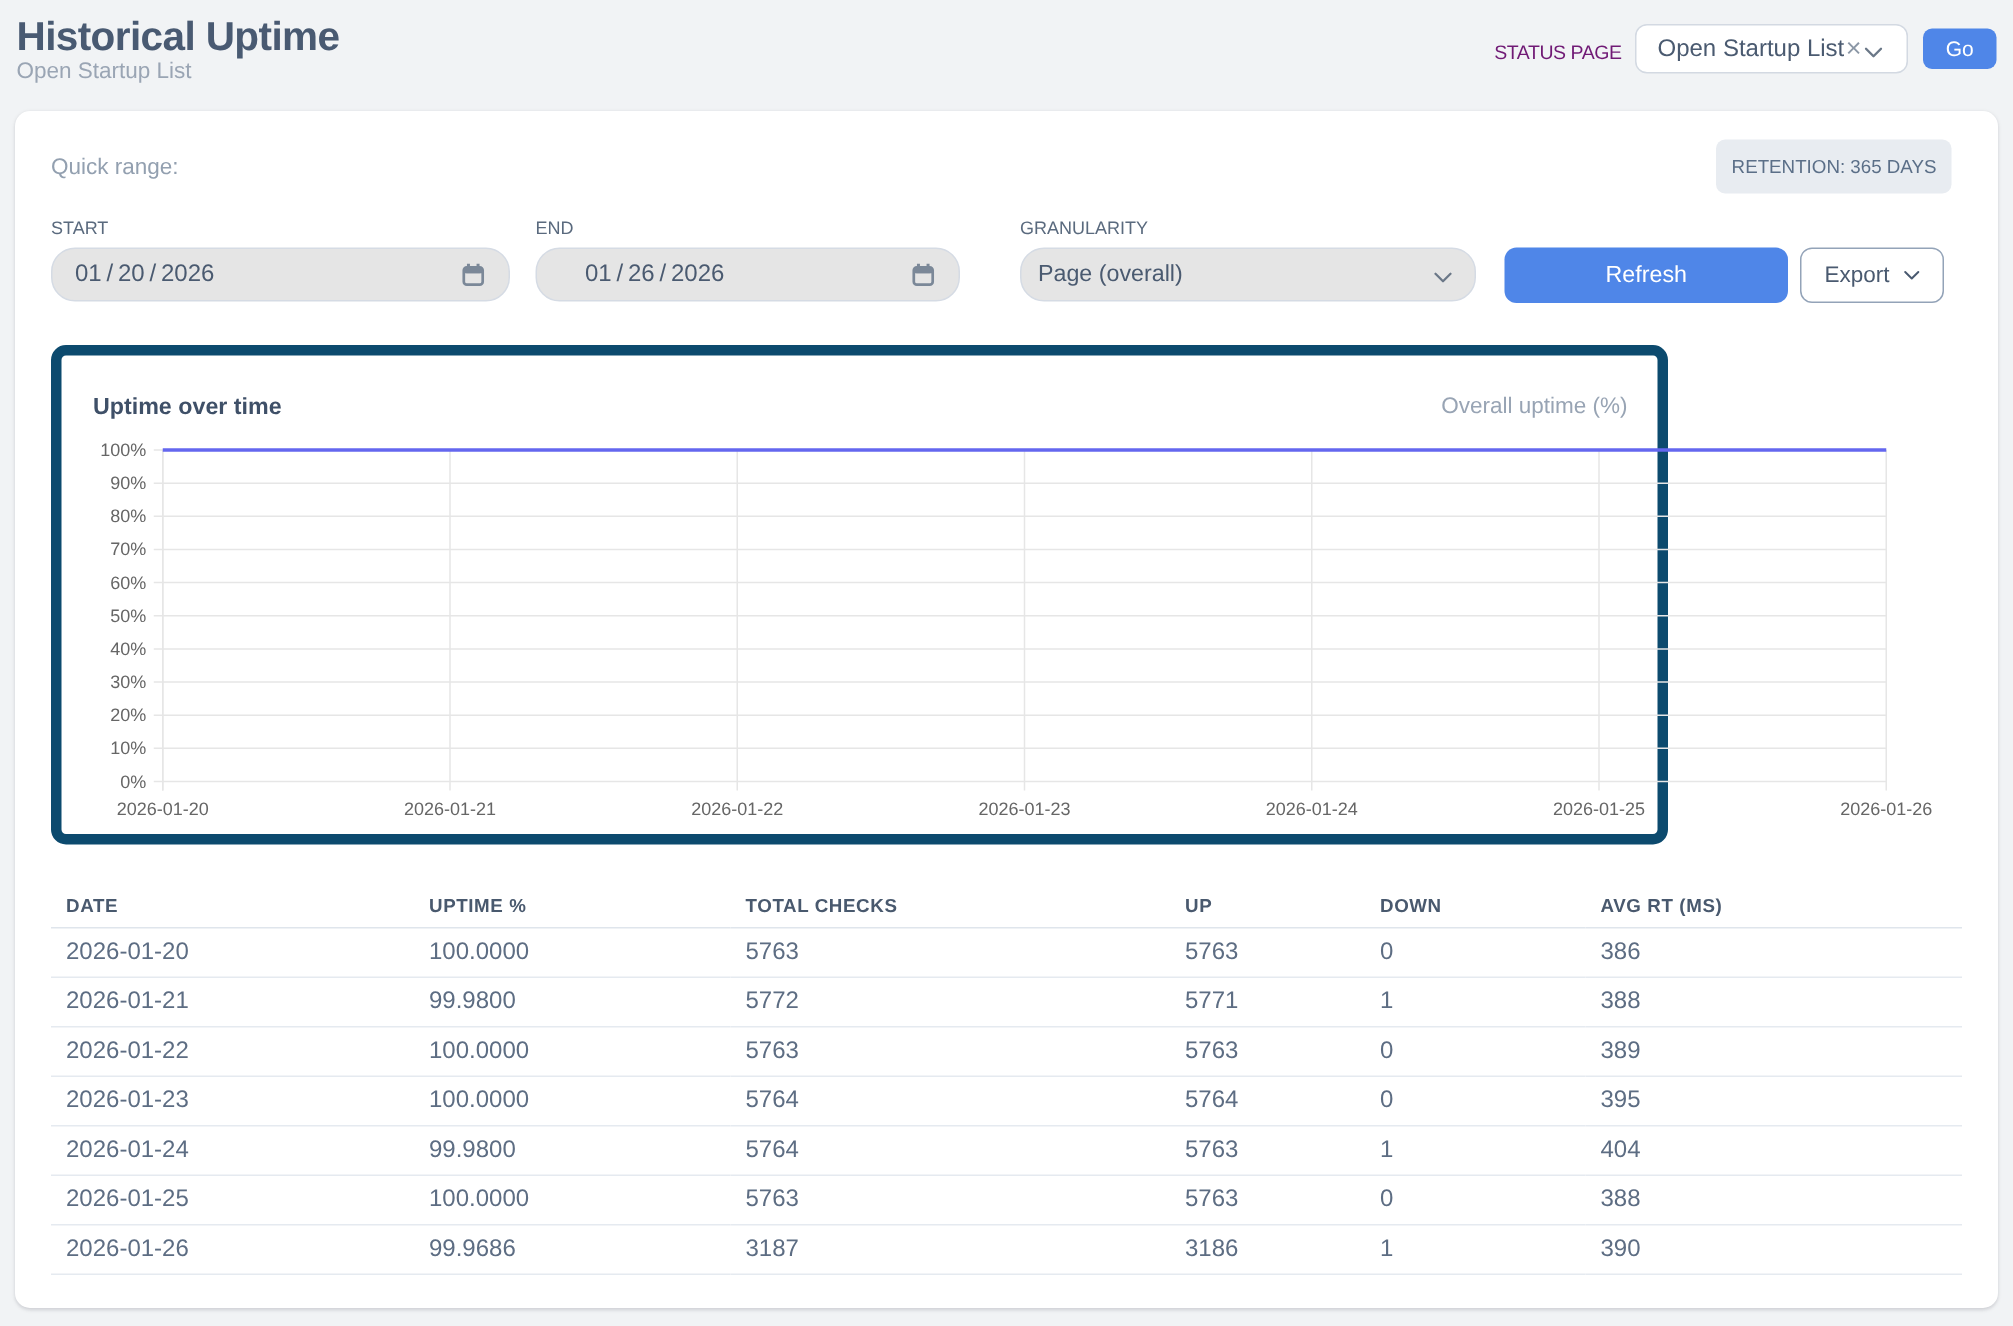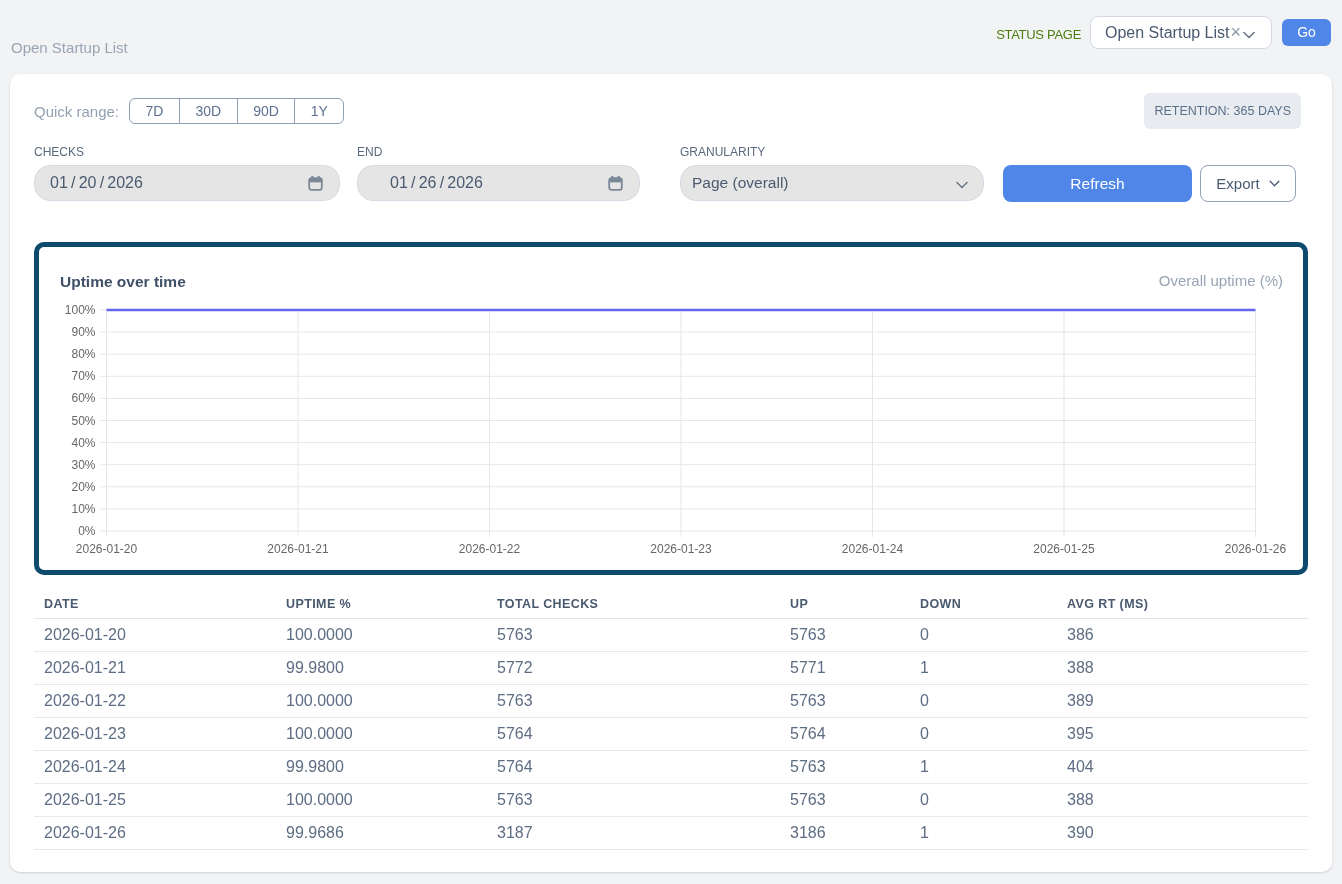--- a/index.html
+++ b/index.html
@@ -4,21 +4,21 @@
 <style>
   * { box-sizing: border-box; margin: 0; padding: 0; }
   html,body { width:1342px; height:884px; }
   body { font-family:"Liberation Sans", sans-serif; background:#f1f3f5; }
   #root { position:relative; width:1342px; height:884px; overflow:hidden; }
 
   .title { position:absolute; left:11px; top:9px; font-size:27px; font-weight:700; color:#495a72; letter-spacing:-0.4px; }
   .subtitle { position:absolute; left:11px; top:39px; font-size:15px; color:#9aa5b4; }
 
   .topctrl { position:absolute; right:11px; top:16px; height:32px; display:flex; align-items:center; }
-  .sp-label { position:relative; top:2.5px; font-size:13px; color:#4d7c0f; letter-spacing:-0.3px; font-weight:400; margin-right:9px; }
+  .sp-label { position:relative; top:2.5px; font-size:13px; color:#701a75; letter-spacing:-0.3px; font-weight:400; margin-right:9px; }
   .sel { height:33px; width:182px; background:#fff; border:1px solid #d3d9e2; border-radius:8px; display:flex; align-items:center; padding:0 16px 0 14px; margin-right:10px; }
   .sel .txt { font-size:16px; color:#4a5a70; position:relative; top:1px; }
   .sel .x { font-size:18px; color:#8b97a6; margin-left:1px; position:relative; top:0.5px; }
   .sel svg { margin-left:auto; margin-top:6px; }
   .go { height:27px; width:49px; background:#4f86e8; border-radius:6px; color:#fff; font-size:14px; display:flex; align-items:center; justify-content:center; }
 
   .card { position:absolute; left:10px; top:74px; width:1322px; height:798px; background:#fff; border-radius:10px; box-shadow:0 1px 3px rgba(15,23,42,.10), 0 1px 2px rgba(15,23,42,.06); }
 
   .row1 { position:absolute; left:24px; top:24px; width:1274px; height:26px; display:flex; align-items:center; }
   .qr-label { font-size:15px; color:#93a0b0; margin-right:10px;text-align:right; }
@@ -27,59 +27,54 @@
   .seg > div:first-child { border-left:none; }
   .badge { margin-left:auto; margin-right:7px; background:#e8ecf1; border-radius:6px; height:36px; display:flex; align-items:center; padding:0 10px; font-size:12.5px; font-weight:400; letter-spacing:0px; color:#5b6f88; }
 
   .fields { position:absolute; left:24px; top:68px; width:1274px; }
   .flabel { position:absolute; top:3px; font-size:12px; letter-spacing:0px; color:#5a6a7e; }
   .input { position:absolute; top:23px; height:36px; background:#e5e5e5; border:1px solid #d5dbe4; border-radius:16px; display:flex; align-items:center; padding:0 16px 0 15px; font-size:16px; color:#4a5a70; }
   .input svg { margin-left:auto; }
   .btn-refresh { position:absolute; top:23px; left:969px; width:189px; height:37px; background:#4f86e8; border-radius:8px; color:#fff; font-size:15.5px; display:flex; align-items:center; justify-content:center; }
   .btn-export { position:absolute; top:23px; left:1166px; width:96px; height:37px; background:#fff; border:1px solid #93a3b8; border-radius:8px; color:#4a5a70; font-size:15px; display:flex; align-items:center; justify-content:center; gap:9px; }
 
-  .chartcard { position:absolute; left:24px; top:168px; width:1274px; height:333px; border:5px solid #0c4a6e; border-radius:10px; background:#fff; }
+  .chartcard { position:absolute; left:24px; top:156px; width:1078px; height:333px; border:7px solid #0c4a6e; border-radius:10px; background:#fff; }
   .cc-title { position:absolute; left:21px; top:26px; font-size:15.5px; font-weight:700; color:#3f5068; }
   .cc-right { position:absolute; right:20px; top:25px; font-size:15px; color:#98a4b4; }
 
   table.data { position:absolute; left:24px; top:517px; width:1274px; border-collapse:collapse; table-layout:fixed; }
   table.data th { height:27px; text-align:left; vertical-align:middle; font-size:12.5px; font-weight:700; letter-spacing:0.4px; color:#49596e; padding:0 10px; border-bottom:1px solid #dfe5ec; }
   table.data td { height:33px; vertical-align:middle; font-size:16px; color:#5d6d83; padding:0 10px; border-bottom:1px solid #e5eaf0; }
 </style>
 </head>
 <body>
 <div id="root">
+  <div class="title">Historical Uptime</div>
   <div class="subtitle">Open Startup List</div>
 
   <div class="topctrl">
     <span class="sp-label">STATUS PAGE</span>
     <div class="sel">
         <span class="txt">Open Startup List</span>
         <span class="x">×</span>
       <svg width="12" height="8" viewBox="0 0 12 8">
           <path d="M1 1.5 L6 6.5 L11 1.5" stroke="#6b7888" stroke-width="1.6" fill="none" stroke-linecap="round" stroke-linejoin="round"></path>
         </svg>
     </div>
     <div class="go">Go</div>
   </div>
 
   <div class="card">
     <div class="row1">
       <span class="qr-label">Quick range:</span>
-      <div class="seg">
-          <div>7D</div>
-          <div>30D</div>
-          <div>90D</div>
-          <div>1Y</div>
-        </div>
       <div class="badge">RETENTION: 365 DAYS</div>
     </div>
 
     <div class="fields">
-      <span class="flabel" style="left:0px">CHECKS</span>
+      <span class="flabel" style="left:0px">START</span>
       <span class="flabel" style="left:323px">END</span>
       <span class="flabel" style="left:646px">GRANULARITY</span>
       <div class="input" style="left:0px; width:306px;">01 / 20 / 2026
         <svg width="15" height="16" viewBox="0 0 15 16">
             <line x1="4.3" y1="0.9" x2="4.3" y2="3.5" stroke="#7b8898" stroke-width="2"></line>
             <line x1="10.7" y1="0.9" x2="10.7" y2="3.5" stroke="#7b8898" stroke-width="2"></line>
             <rect x="1.2" y="3.2" width="12.6" height="11.6" rx="2" fill="none" stroke="#7b8898" stroke-width="1.8"></rect>
             <path d="M1.2 5.2 h12.6 v2 H1.2 z" fill="#7b8898"></path>
             <rect x="1.2" y="3.2" width="12.6" height="4" rx="2" fill="#7b8898"></rect>
           </svg>

